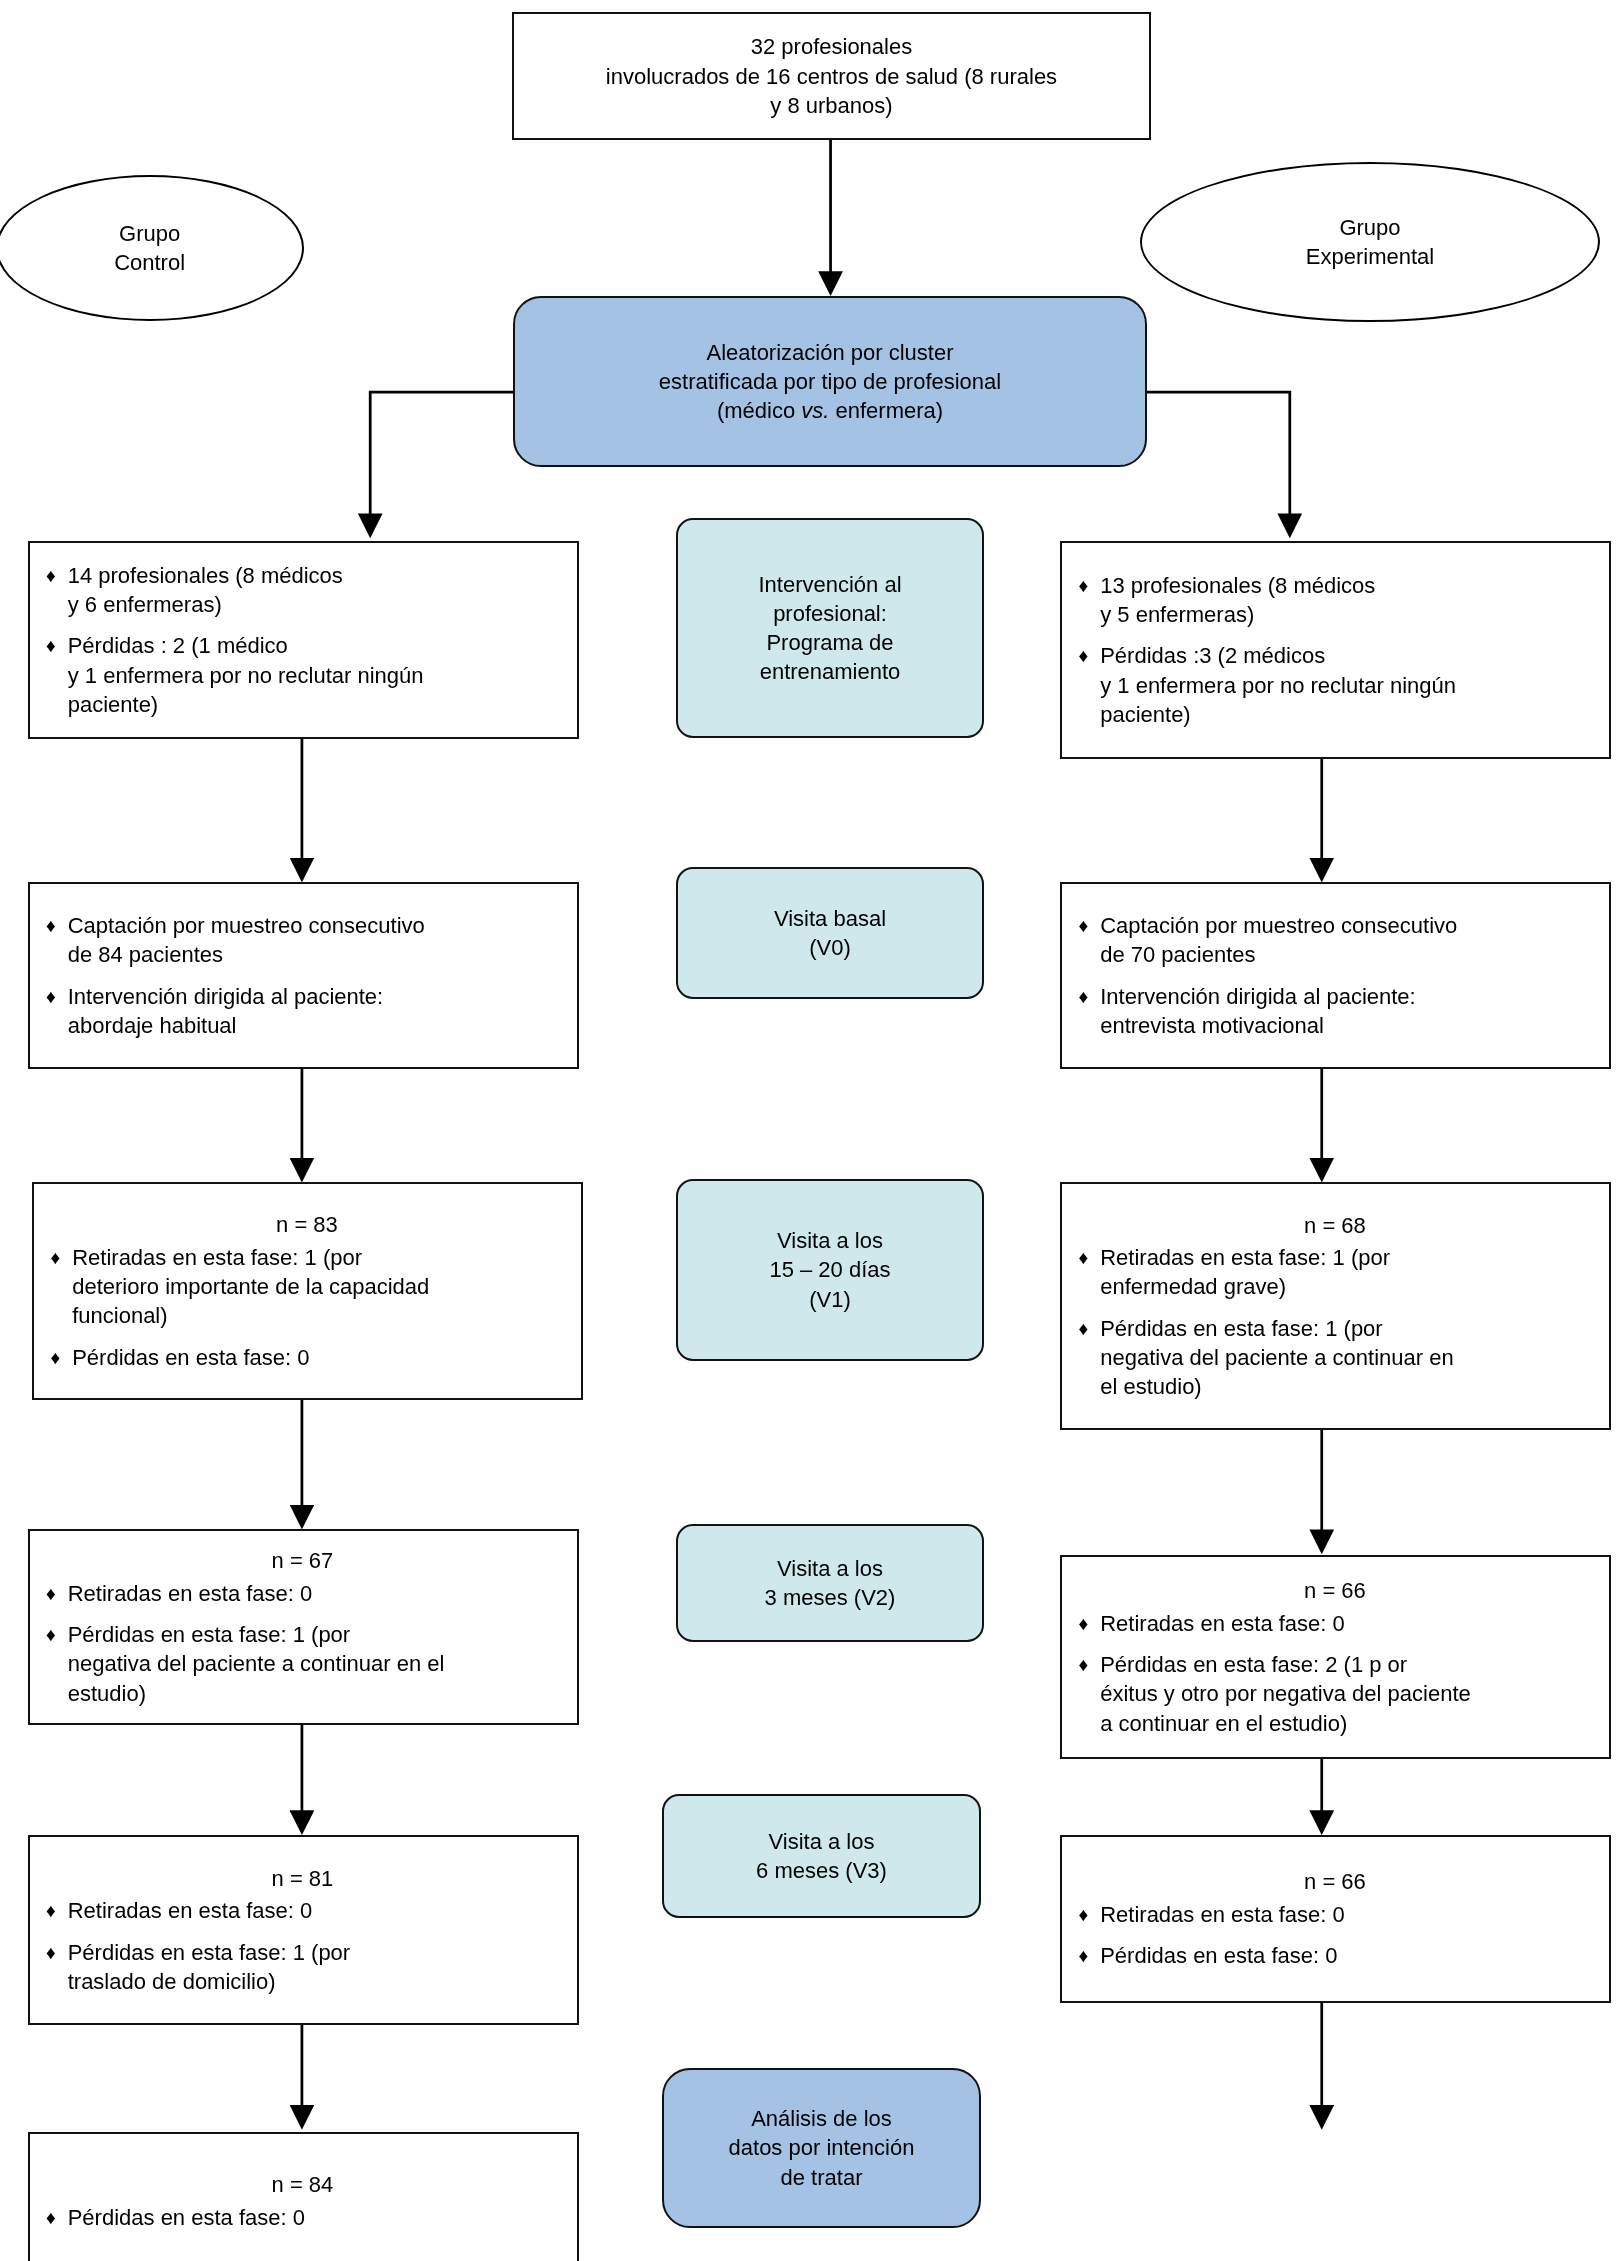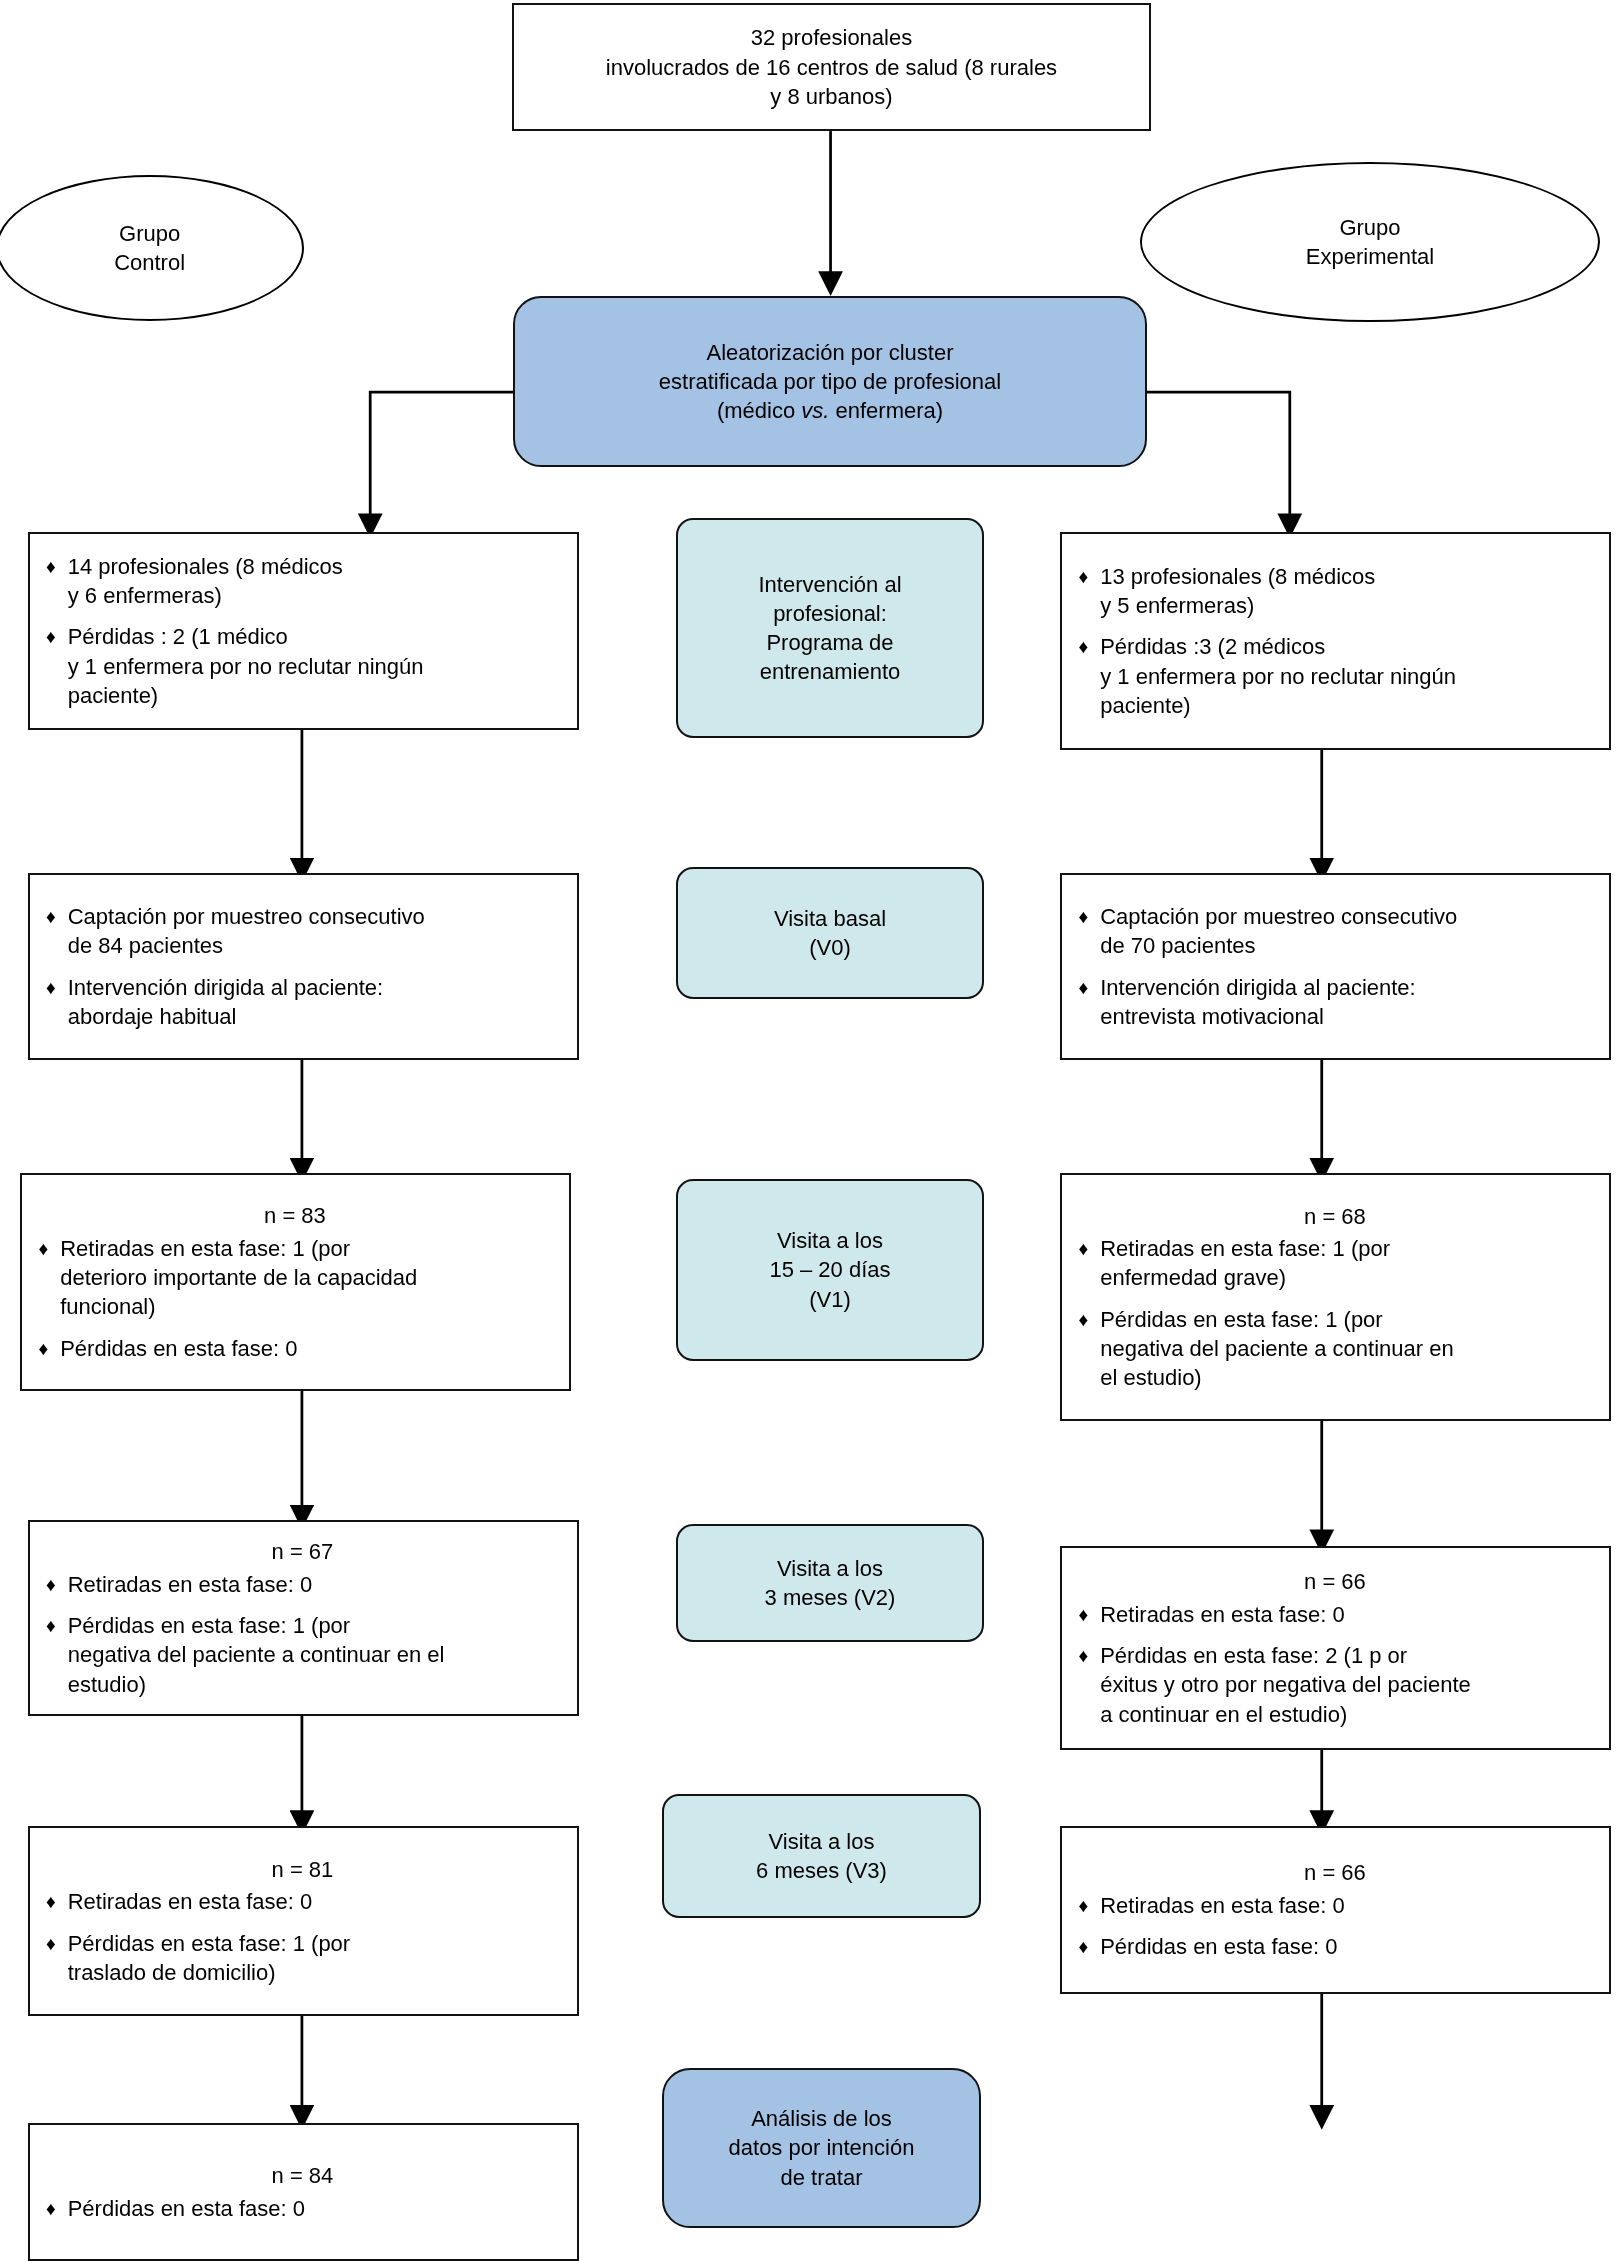--- a/index.html
+++ b/index.html
@@ -30,20 +30,21 @@
     color: #000000;
     font-size: 22px;
     line-height: 1.33;
   }
   .rect {
     border: 2.2px solid #121212;
     background: #ffffff;
     display: flex;
     flex-direction: column;
     justify-content: center;
+    margin-top: 9px;
   }
   .rect-center {
     align-items: center;
     text-align: center;
   }
   .ellipse {
     border: 2.2px solid #000000;
     background: #ffffff;
     border-radius: 50%;
     display: flex;
@@ -166,21 +167,21 @@
 
   <div class="node rect pad-l" style="left:27.5px; top:873px; width:551px; height:187px;">
     <ul class="bullets">
       <li><span class="bullet-glyph">♦</span><span style="white-space:pre-line">Captación por muestreo consecutivo
 de 84 pacientes</span></li>
       <li><span class="bullet-glyph">♦</span><span style="white-space:pre-line">Intervención dirigida al paciente:
 abordaje habitual</span></li>
     </ul>
   </div>
 
-  <div class="node rect pad-l" style="left:20px; top:1173px; width:551px; height:218px;">
+  <div class="node rect pad-l" style="left:32px; top:1173px; width:551px; height:218px;">
     <div class="nval">n = 83</div>
     <ul class="bullets">
       <li><span class="bullet-glyph">♦</span><span style="white-space:pre-line">Retiradas en esta fase: 1 (por
 deterioro importante de la capacidad
 funcional)</span></li>
       <li><span class="bullet-glyph">♦</span><span style="white-space:pre-line">Pérdidas en esta fase: 0</span></li>
     </ul>
   </div>
 
   <div class="node rect pad-l" style="left:27.5px; top:1520px; width:551px; height:196px;">

